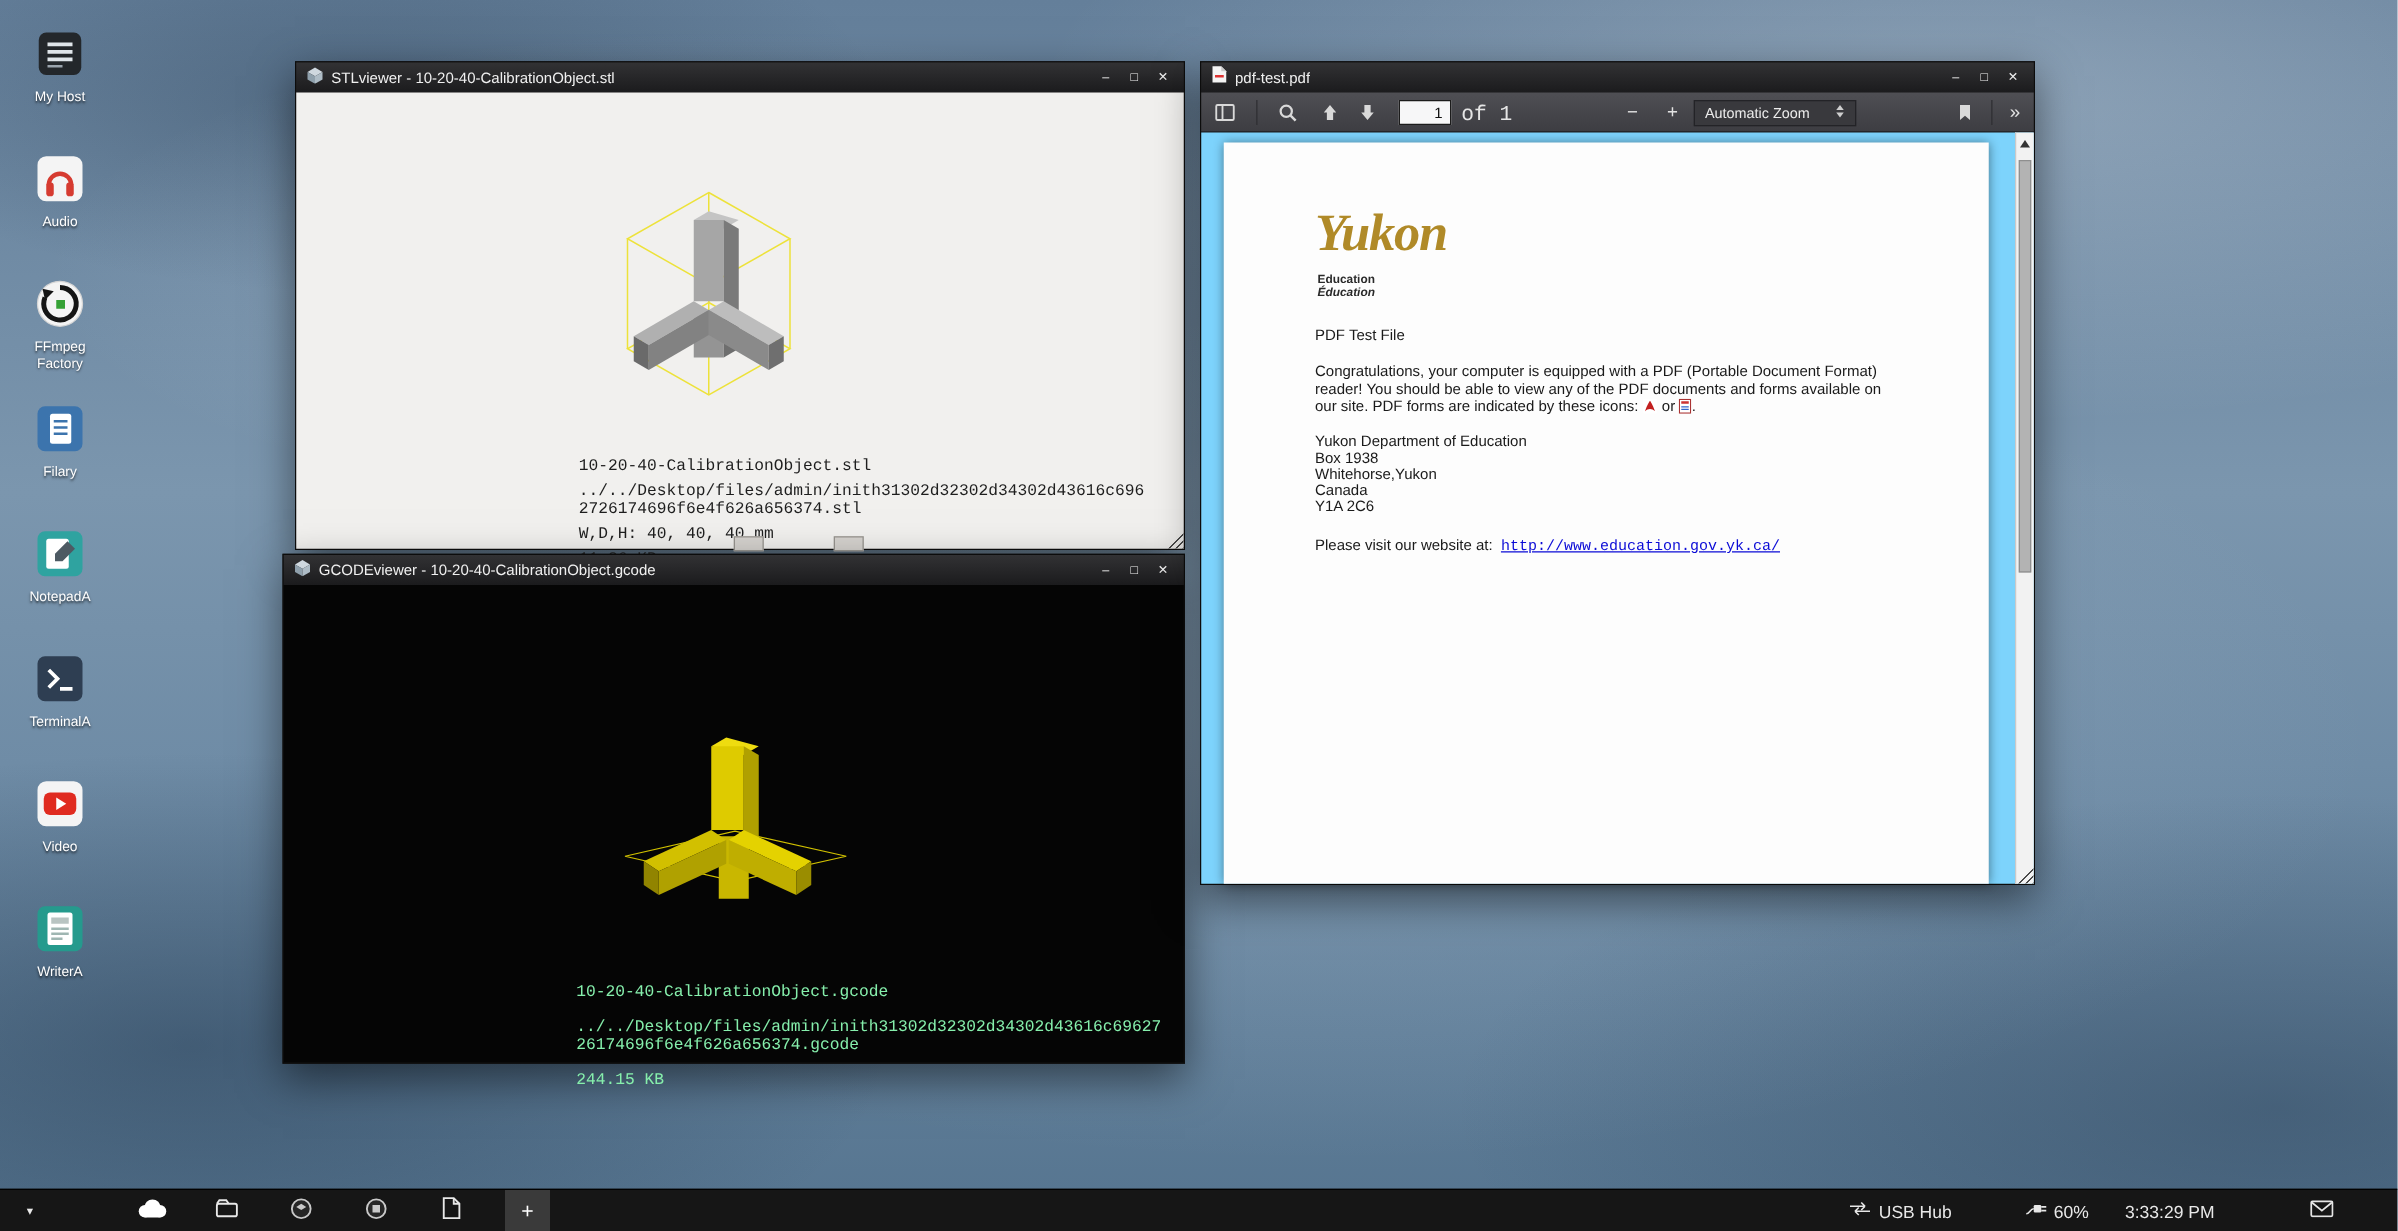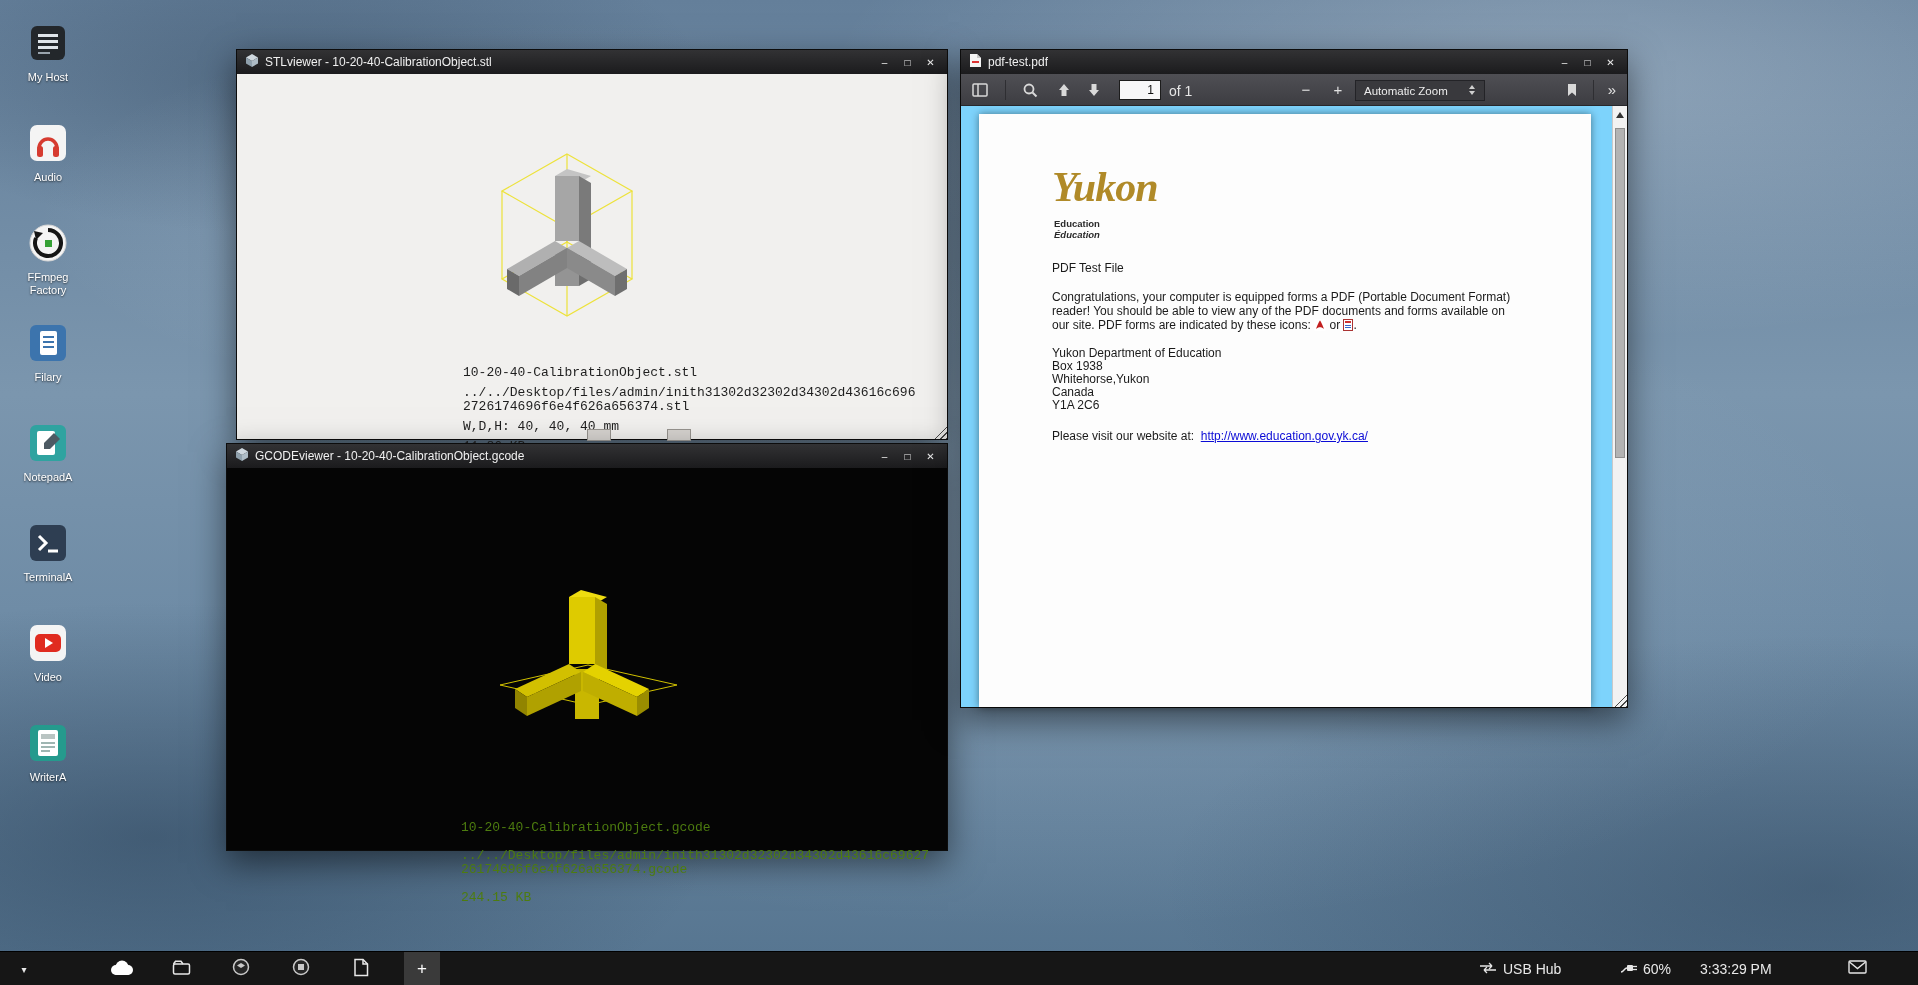--- a/index.html
+++ b/index.html
@@ -28,44 +28,44 @@
   .wbtn{ width:17px; height:17px; color:#ececec; font-size:10px; line-height:17px; text-align:center; }
   .grip{ position:absolute; right:0; bottom:0; width:16px; height:16px;
          background:repeating-linear-gradient(315deg,#4a4a4a 0 1px,transparent 1px 4px);
          clip-path:polygon(100% 0,100% 100%,0 100%); }
   .mono{ font-family:"Liberation Mono","DejaVu Sans Mono",monospace; font-size:13px; white-space:pre; position:absolute; }
   
   #stl-content{ position:absolute; left:0; top:24px; right:0; bottom:0; background:#f1f0ee; }
   #stl-content .mono{ color:#1e1e1e; }
   
   #gcode-content{ position:absolute; left:0; top:24px; right:0; bottom:0; background:#050505; }
-  #gcode-content .mono{ color:#4d7c0f;margin-top:34px; }
+  #gcode-content .mono{ color:#86efac; }
   
   #pdf-toolbar{ position:absolute; left:0; top:24px; right:0; height:32px;
     background:linear-gradient(#4f4f54,#3d3d42); border-bottom:1px solid #28282c; }
   #pdf-toolbar .tbtn{ position:absolute; top:6px; width:22px; height:20px; display:flex; align-items:center; justify-content:center; }
   #pdf-toolbar .sep{ position:absolute; top:6px; width:1px; height:20px; background:#2e2e32; }
   #pdf-toolbar .glyph{ color:#e2e2e2; font-size:15px; line-height:20px; }
   #page-input{ position:absolute; left:158px; top:6px; width:42px; height:20px; background:#f7f7f8;
     border:1px solid #1c1c1c; color:#111; font-size:12px; text-align:right; padding-right:6px; }
-  #of-label{ position:absolute; left:208px; top:9px; color:#e6e6e6; font-size:14px; }
+  #of-label{ position:absolute; left:208px; top:9px; color:#e6e6e6; font-size:17px;font-family:Liberation Mono, monospace; }
   #zoom-select{ position:absolute; left:394px; top:6px; width:130px; height:21px; background:#39393d;
     border:1px solid #232327; color:#ececec; font-size:11.5px; display:flex; align-items:center; padding:0 8px; }
   #zoom-select .zs-arrows{ margin-left:auto; }
   #pdf-content{ position:absolute; left:0; top:56px; right:0; bottom:0; background:#7dd3fc; }
   #pdf-page{ position:absolute; left:18px; top:8px; width:612px; bottom:0; background:#fdfdfd; box-shadow:0 0 8px rgba(0,0,0,.45); }
   #pdf-scrollbar{ position:absolute; right:0; top:0; width:15px; bottom:0; background:#f2f2f2; border-left:1px solid #c9c9c9; }
   #pdf-thumb{ position:absolute; left:2px; top:22px; width:10px; height:330px; background:#b3b3b3; border:1px solid #8f8f8f; }
   #pdf-sb-up{ width:0; height:0; border-left:4px solid transparent; border-right:4px solid transparent;
     border-bottom:6px solid #333; margin:6px auto 0; }
   .doc{ position:absolute; color:#1a1a1a; font-size:12px; line-height:14px; white-space:nowrap; }
   #yukon-logo{ left:73px; top:52px; font-family:"Liberation Serif",serif; font-style:italic; font-weight:bold;
     font-size:42px; color:#b08a28; letter-spacing:-1px; line-height:42px; }
   .logo-sub{ left:75px; font-size:9.5px; font-weight:bold; color:#2a2a2a; }
-  a.doclink{ color:#0b0bd6; text-decoration:underline; }
+  a.doclink{ color:#0b0bd6; text-decoration:underline;font-family:Liberation Mono, monospace; }
   
   #taskbar{ position:absolute; left:0; bottom:0; width:1918px; height:34px; background:#161616; border-top:1px solid #000; }
   .tb-item{ position:absolute; top:0; height:34px; display:flex; align-items:center; justify-content:center; }
   .tb-text{ color:#e9e9e9; font-size:14px; }
   #tb-plus{ background:#3a3a3a; width:36px; }
   #tb-plus span{ color:#fff; font-size:17px; }
   .fragment{ position:absolute; width:24px; height:12px; background:#d6d3cf; border:1px solid #97948f; }
 </style>
 </head>
 <body>
@@ -317,21 +317,21 @@
         <span class="glyph">»</span>
       </span>
   </div>
 
   <div id="pdf-content">
     <div id="pdf-page">
       <div class="doc" id="yukon-logo">Yukon</div>
       <div class="doc logo-sub" style="top:103px">Education</div>
       <div class="doc logo-sub" style="top:114px; font-style:italic">Éducation</div>
       <div class="doc" style="left:73px; top:147px">PDF Test File</div>
-      <div class="doc" style="left:73px; top:176px">Congratulations, your computer is equipped forms a PDF (Portable Document Format)</div>
+      <div class="doc" style="left:73px; top:176px">Congratulations, your computer is equipped with a PDF (Portable Document Format)</div>
       <div class="doc" style="left:73px; top:190px">reader!  You should be able to view any of the PDF documents and forms available on</div>
       <div class="doc" style="left:73px; top:204px">
         <span>our site.  PDF forms are indicated by these icons:</span>
         <span style="display:inline-block; vertical-align:-2px">
           <svg width="12" height="12">
               <rect width="12" height="12" rx="2" fill="#fff"></rect>
               <path d="M2 10 C4 4 6 1.5 6 1.5 C6 1.5 8 4 10 10 C7.5 7.5 4.5 7.5 2 10 Z" fill="#c21f1f"></path>
             </svg>
         </span>
         <span>or</span>

